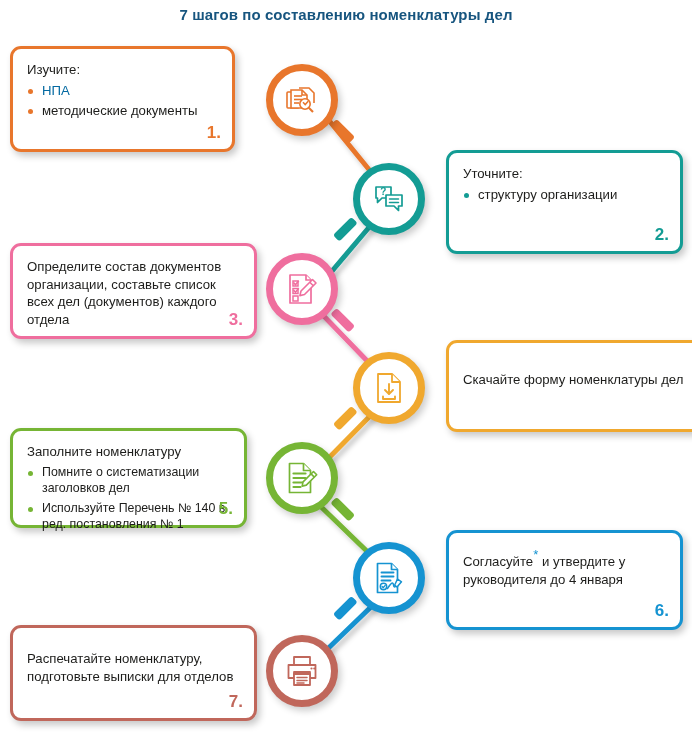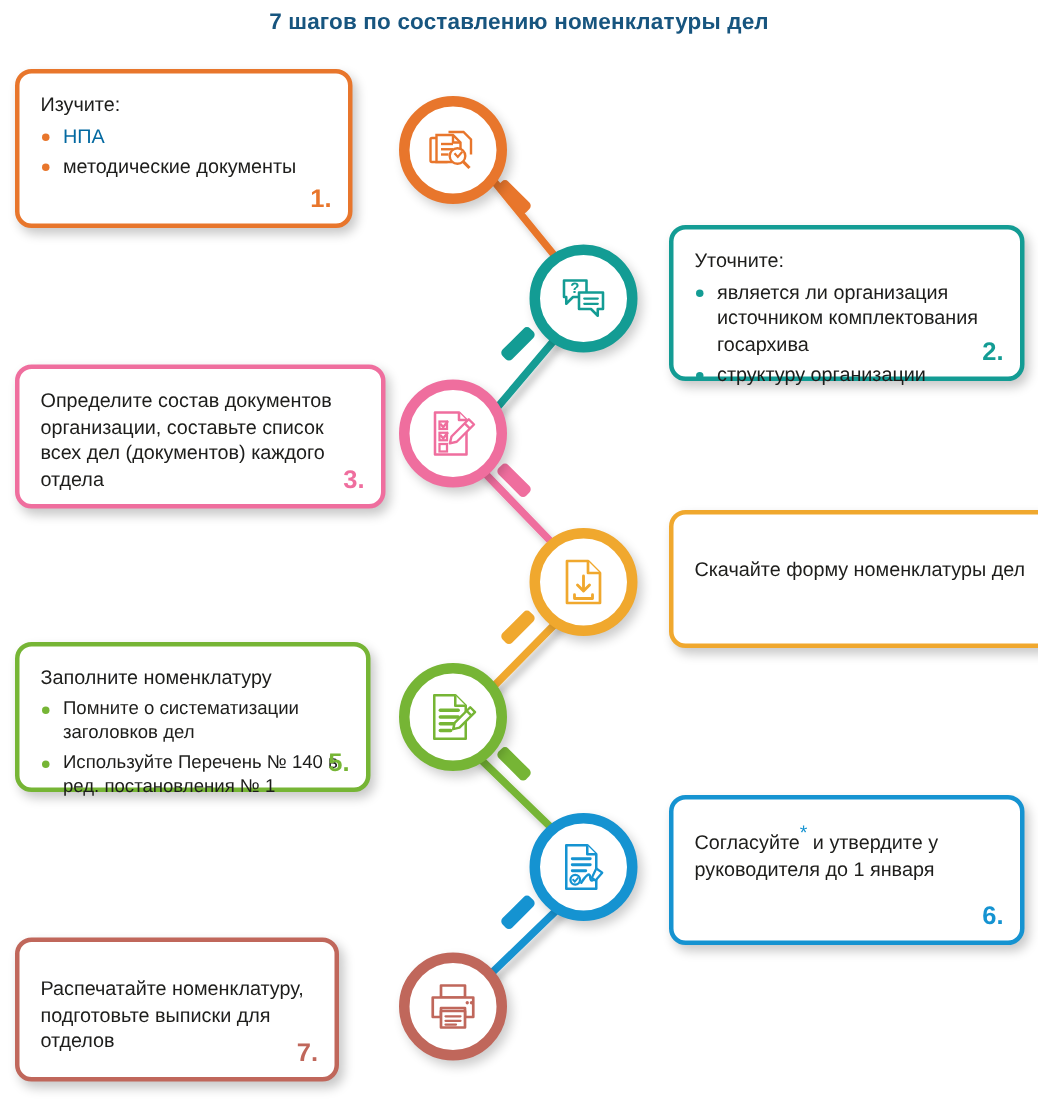--- a/index.html
+++ b/index.html
@@ -176,21 +176,20 @@
         <circle cx="21" cy="22" r="5.2" fill="#fff"></circle>
         <path d="M19 20.2l2.2 2.4 3-3.4" stroke-width="1.5"></path>
         <line x1="24.8" y1="25.8" x2="29" y2="30" stroke-width="2.1"></line>
       </g>
     </svg>
   </div>
 
   <div class="card" style="left:446px; top:150px; width:237px; height:104px; border-color:#139c94;">
     <div class="ttl">Уточните:</div>
     <ul class="bullets" style="color:#139c94;">
-      <li><span style="color:#1d1d1b;">является ли организация источником комплектования госархива</span></li>
       <li><span style="color:#1d1d1b;">структуру организации</span></li>
     </ul>
     <div class="num" style="color:#139c94;">2.</div>
   </div>
 
   <div class="node" style="left:353px; top:163px;">
     <div class="tail" style="background:#139c94; left:-3px; right:auto; bottom:-11px; transform:rotate(45deg);"></div>
     <div class="ring" style="border-color:#139c94;"></div>
     <svg width="34" height="34" viewBox="0 0 34 34">
       <g fill="#fff" stroke="#139c94" stroke-width="1.7" stroke-linejoin="round">
@@ -278,21 +277,21 @@
       </g>
       <g fill="#fff" stroke="#76b535" stroke-width="1.6" stroke-linejoin="round">
         <path d="M28 10l3.2 3.2-10.4 10.4-4.2 1 1-4.2z"></path>
         <line x1="25.6" y1="12.4" x2="28.8" y2="15.6"></line>
       </g>
     </svg>
   </div>
 
   <div class="card" style="left:446px; top:530px; width:237px; height:100px; border-color:#1593d1;">
     <div class="ttl" style="margin-top:8px;">
-      <span>Согласуйте</span><sup class="star" style="color:#1593d1;">*</sup><span> и утвердите у руководителя до 1 января</span>
+      <span>Согласуйте</span><sup class="star" style="color:#1593d1;">*</sup><span> и утвердите у руководителя до 4 января</span>
     </div>
     <div class="num" style="color:#1593d1;">6.</div>
   </div>
 
   <div class="node" style="left:353px; top:542px;">
     <div class="tail" style="background:#1593d1; left:-3px; right:auto; bottom:-11px; transform:rotate(45deg);"></div>
     <div class="ring" style="border-color:#1593d1;"></div>
     <svg width="33" height="33" viewBox="0 0 33 33">
       <g fill="#fff" stroke="#1593d1" stroke-width="1.7" stroke-linejoin="round">
         <path d="M5 2h14l6 6v23H5z"></path>
@@ -303,21 +302,21 @@
         <line x1="9" y1="15" x2="21" y2="15"></line>
         <line x1="9" y1="19" x2="18" y2="19"></line>
       </g>
       <circle cx="11" cy="25" r="3.2" fill="none" stroke="#1593d1" stroke-width="1.5"></circle>
       <path d="M9.6 25l1.1 1.2 2-2.3" fill="none" stroke="#1593d1" stroke-width="1.3" stroke-linecap="round"></path>
       <path d="M15 27c2-3 3.5-5.5 5-5.5s.5 4 2 4 2.5-2 3.5-3.5" fill="none" stroke="#1593d1" stroke-width="1.6" stroke-linecap="round"></path>
       <path d="M25 17.5l4 2.8-4.5 5.2-2.4-1.8z" fill="#fff" stroke="#1593d1" stroke-width="1.5" stroke-linejoin="round"></path>
     </svg>
   </div>
 
-  <div class="card" style="left:10px; top:625px; width:216px; height:96px; border-color:#c0675b;">
+  <div class="card" style="left:10px; top:625px; width:247px; height:96px; border-color:#c0675b;">
     <div class="ttl" style="margin-top:10px;">Распечатайте номенклатуру, подготовьте выписки для отделов</div>
     <div class="num" style="color:#c0675b;">7.</div>
   </div>
 
   <div class="node" style="left:266px; top:635px;">
     <div class="ring" style="border-color:#c0675b;"></div>
     <svg width="34" height="32" viewBox="0 0 34 32">
       <g fill="#fff" stroke="#c0675b" stroke-width="1.8" stroke-linejoin="round">
         <path d="M9 2h16v8H9z"></path>
         <path d="M3.5 10h27v13h-5.5v-6H9v6H3.5z"></path>

